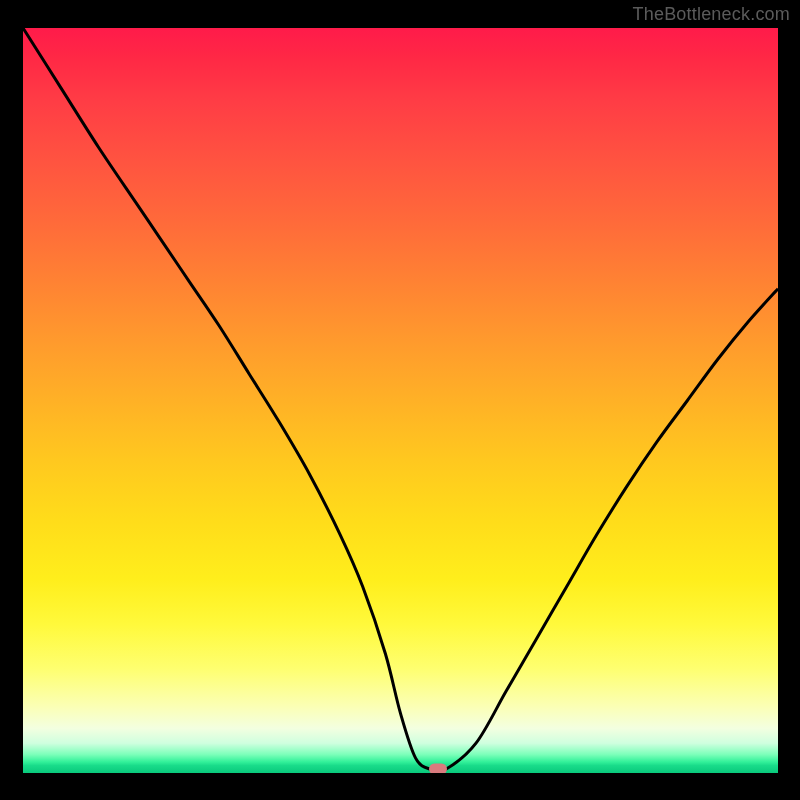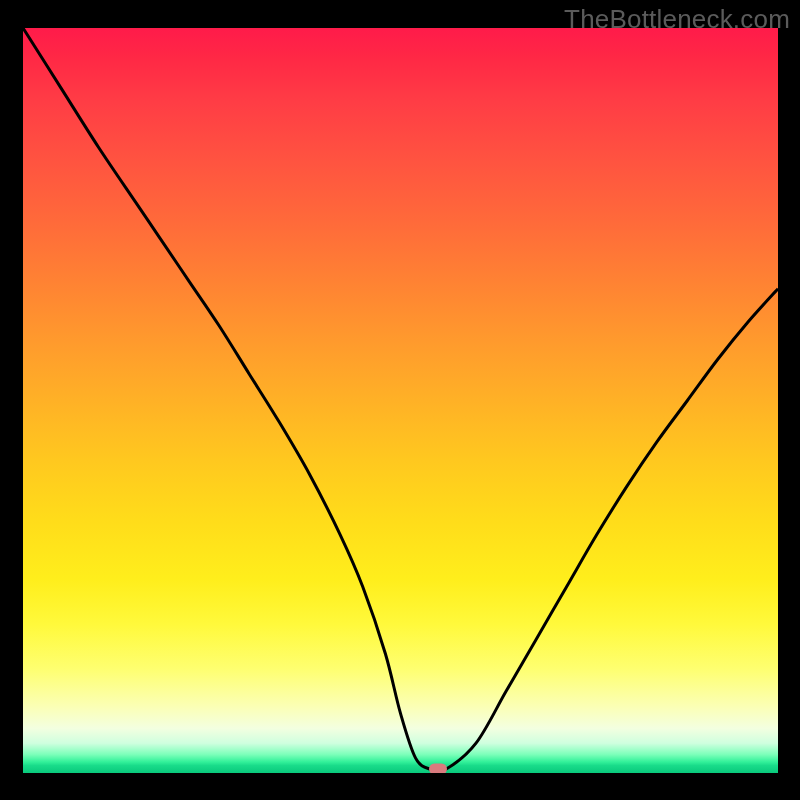--- a/index.html
+++ b/index.html
@@ -15,21 +15,21 @@
     position: relative;
     width: 800px;
     height: 800px;
     background: #000;
   }
   .watermark {
     position: absolute;
     top: 4px;
     right: 10px;
     color: #5b5b5b;
-    font-size: 26px;
+    font-size: 18px;
     font-weight: 500;
     letter-spacing: 0.2px;
     z-index: 5;
   }
   .plot-area {
     position: absolute;
     left: 23px;
     top: 28px;
     width: 755px;
     height: 745px;

